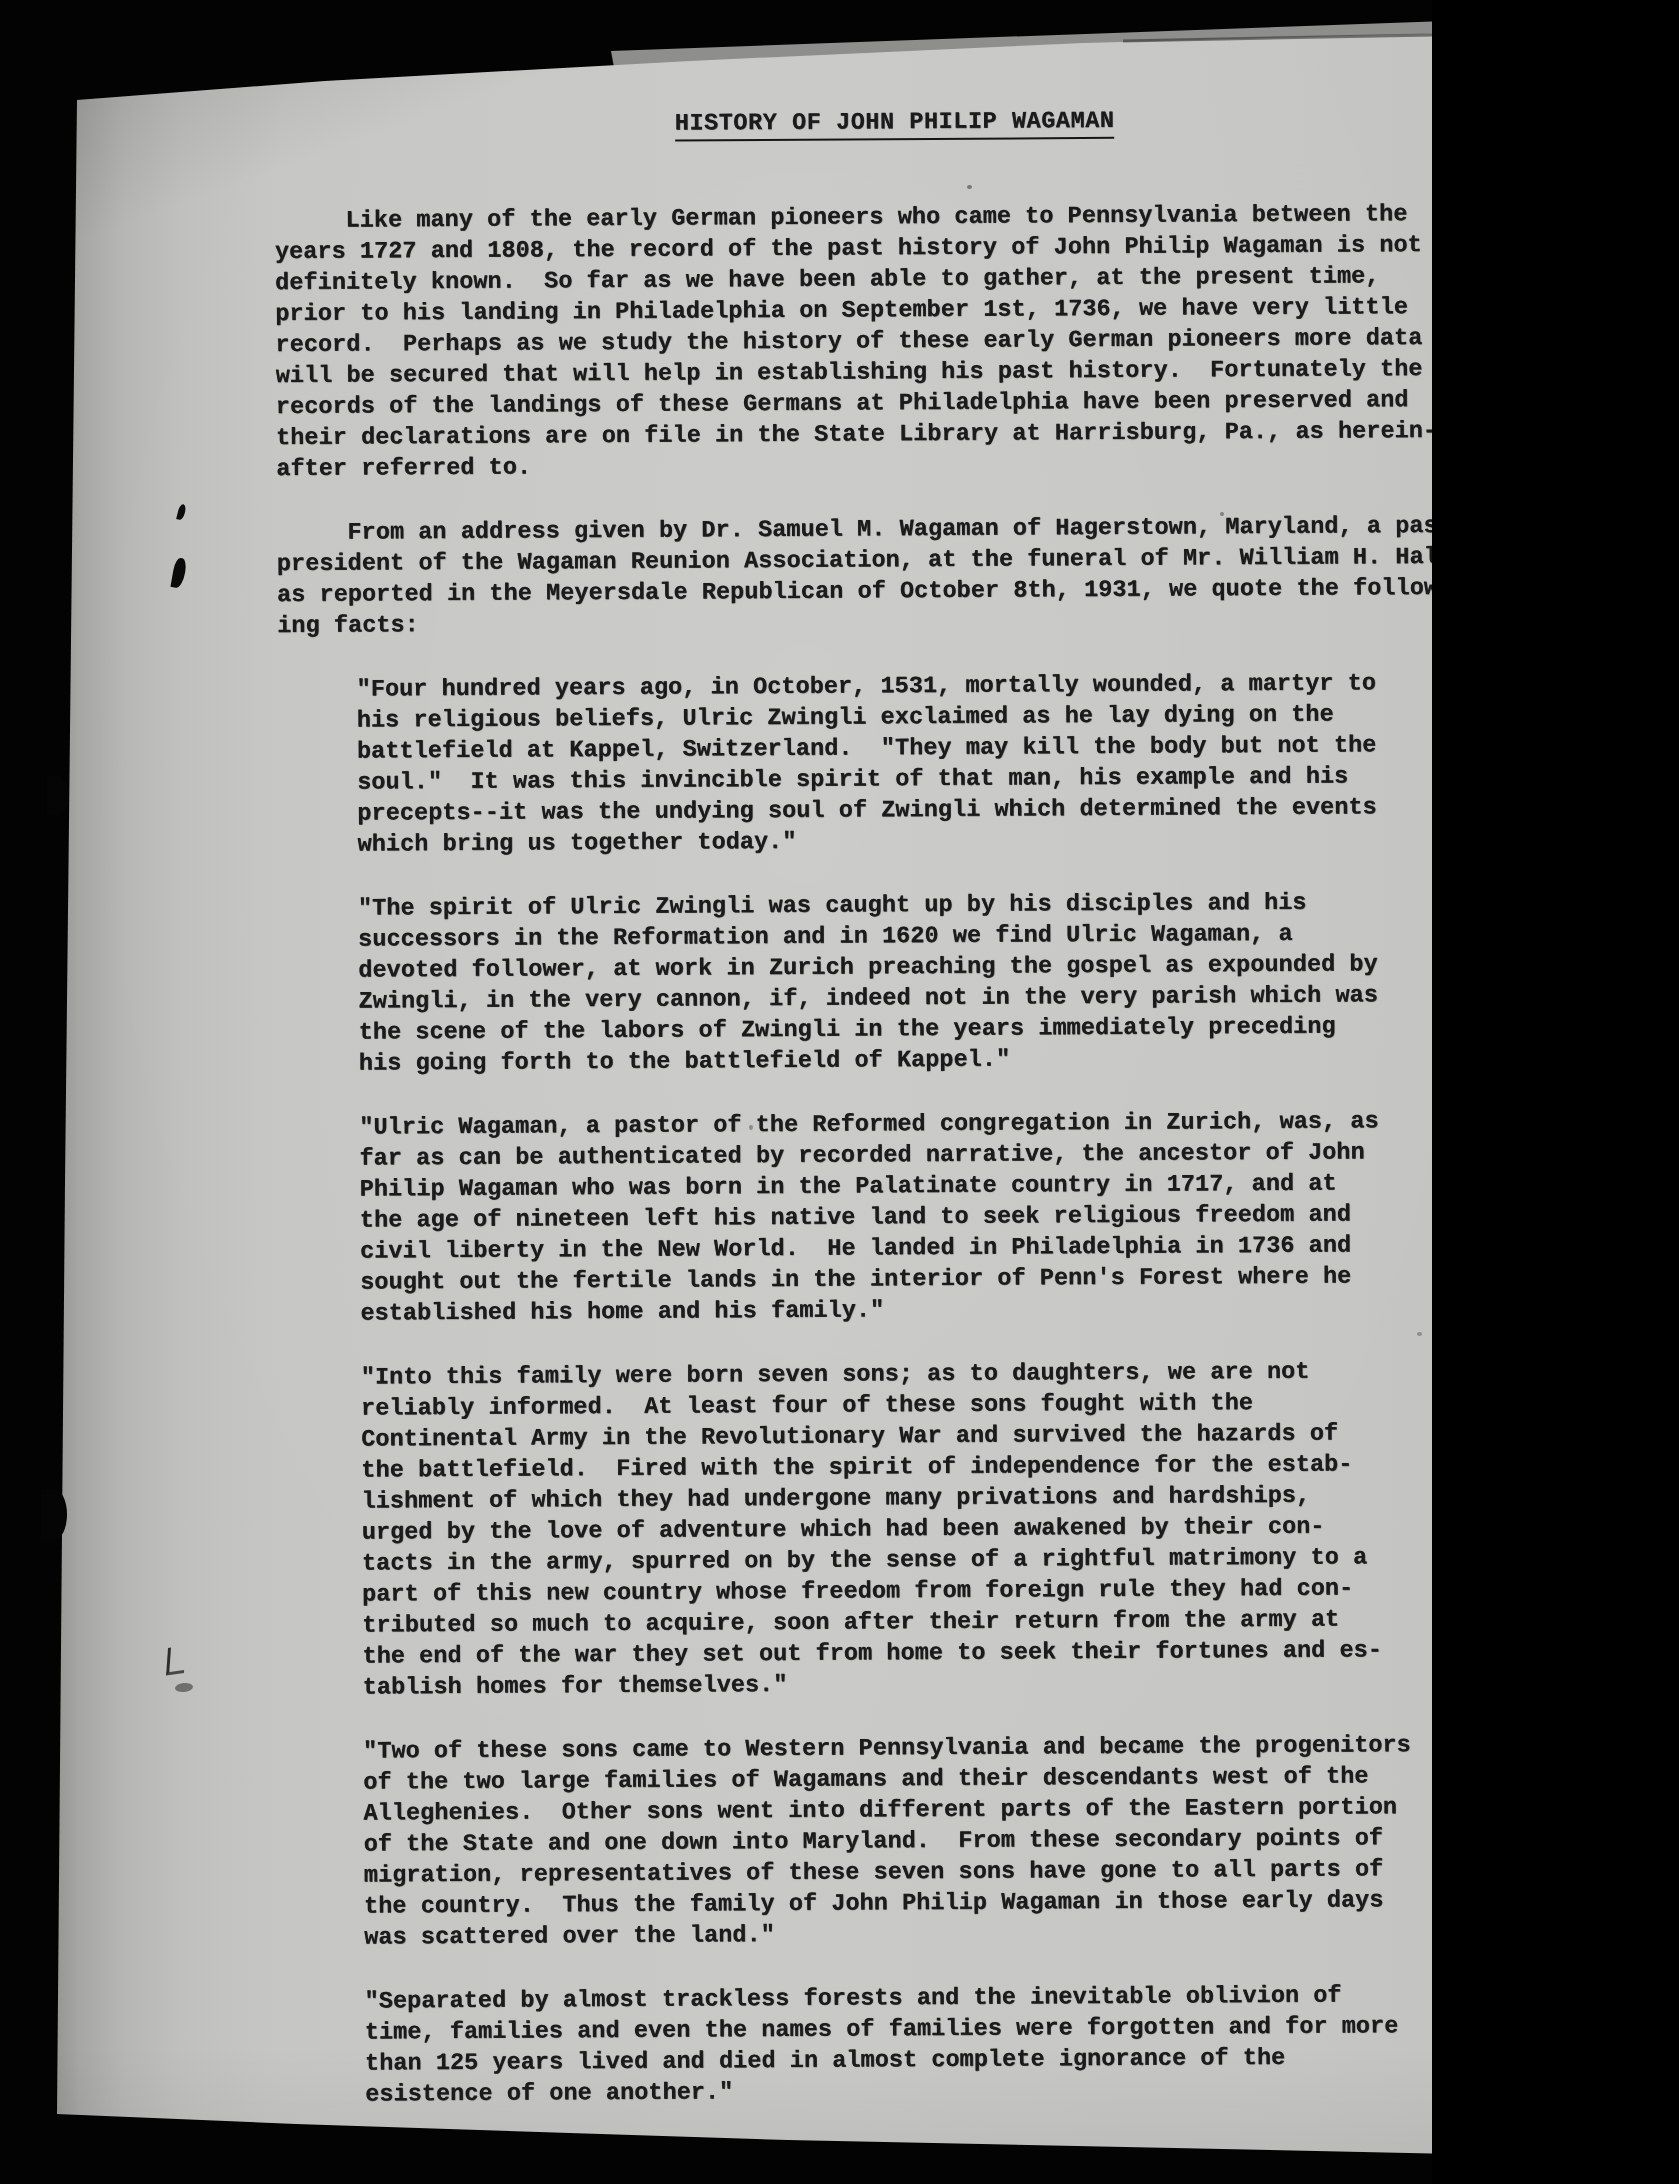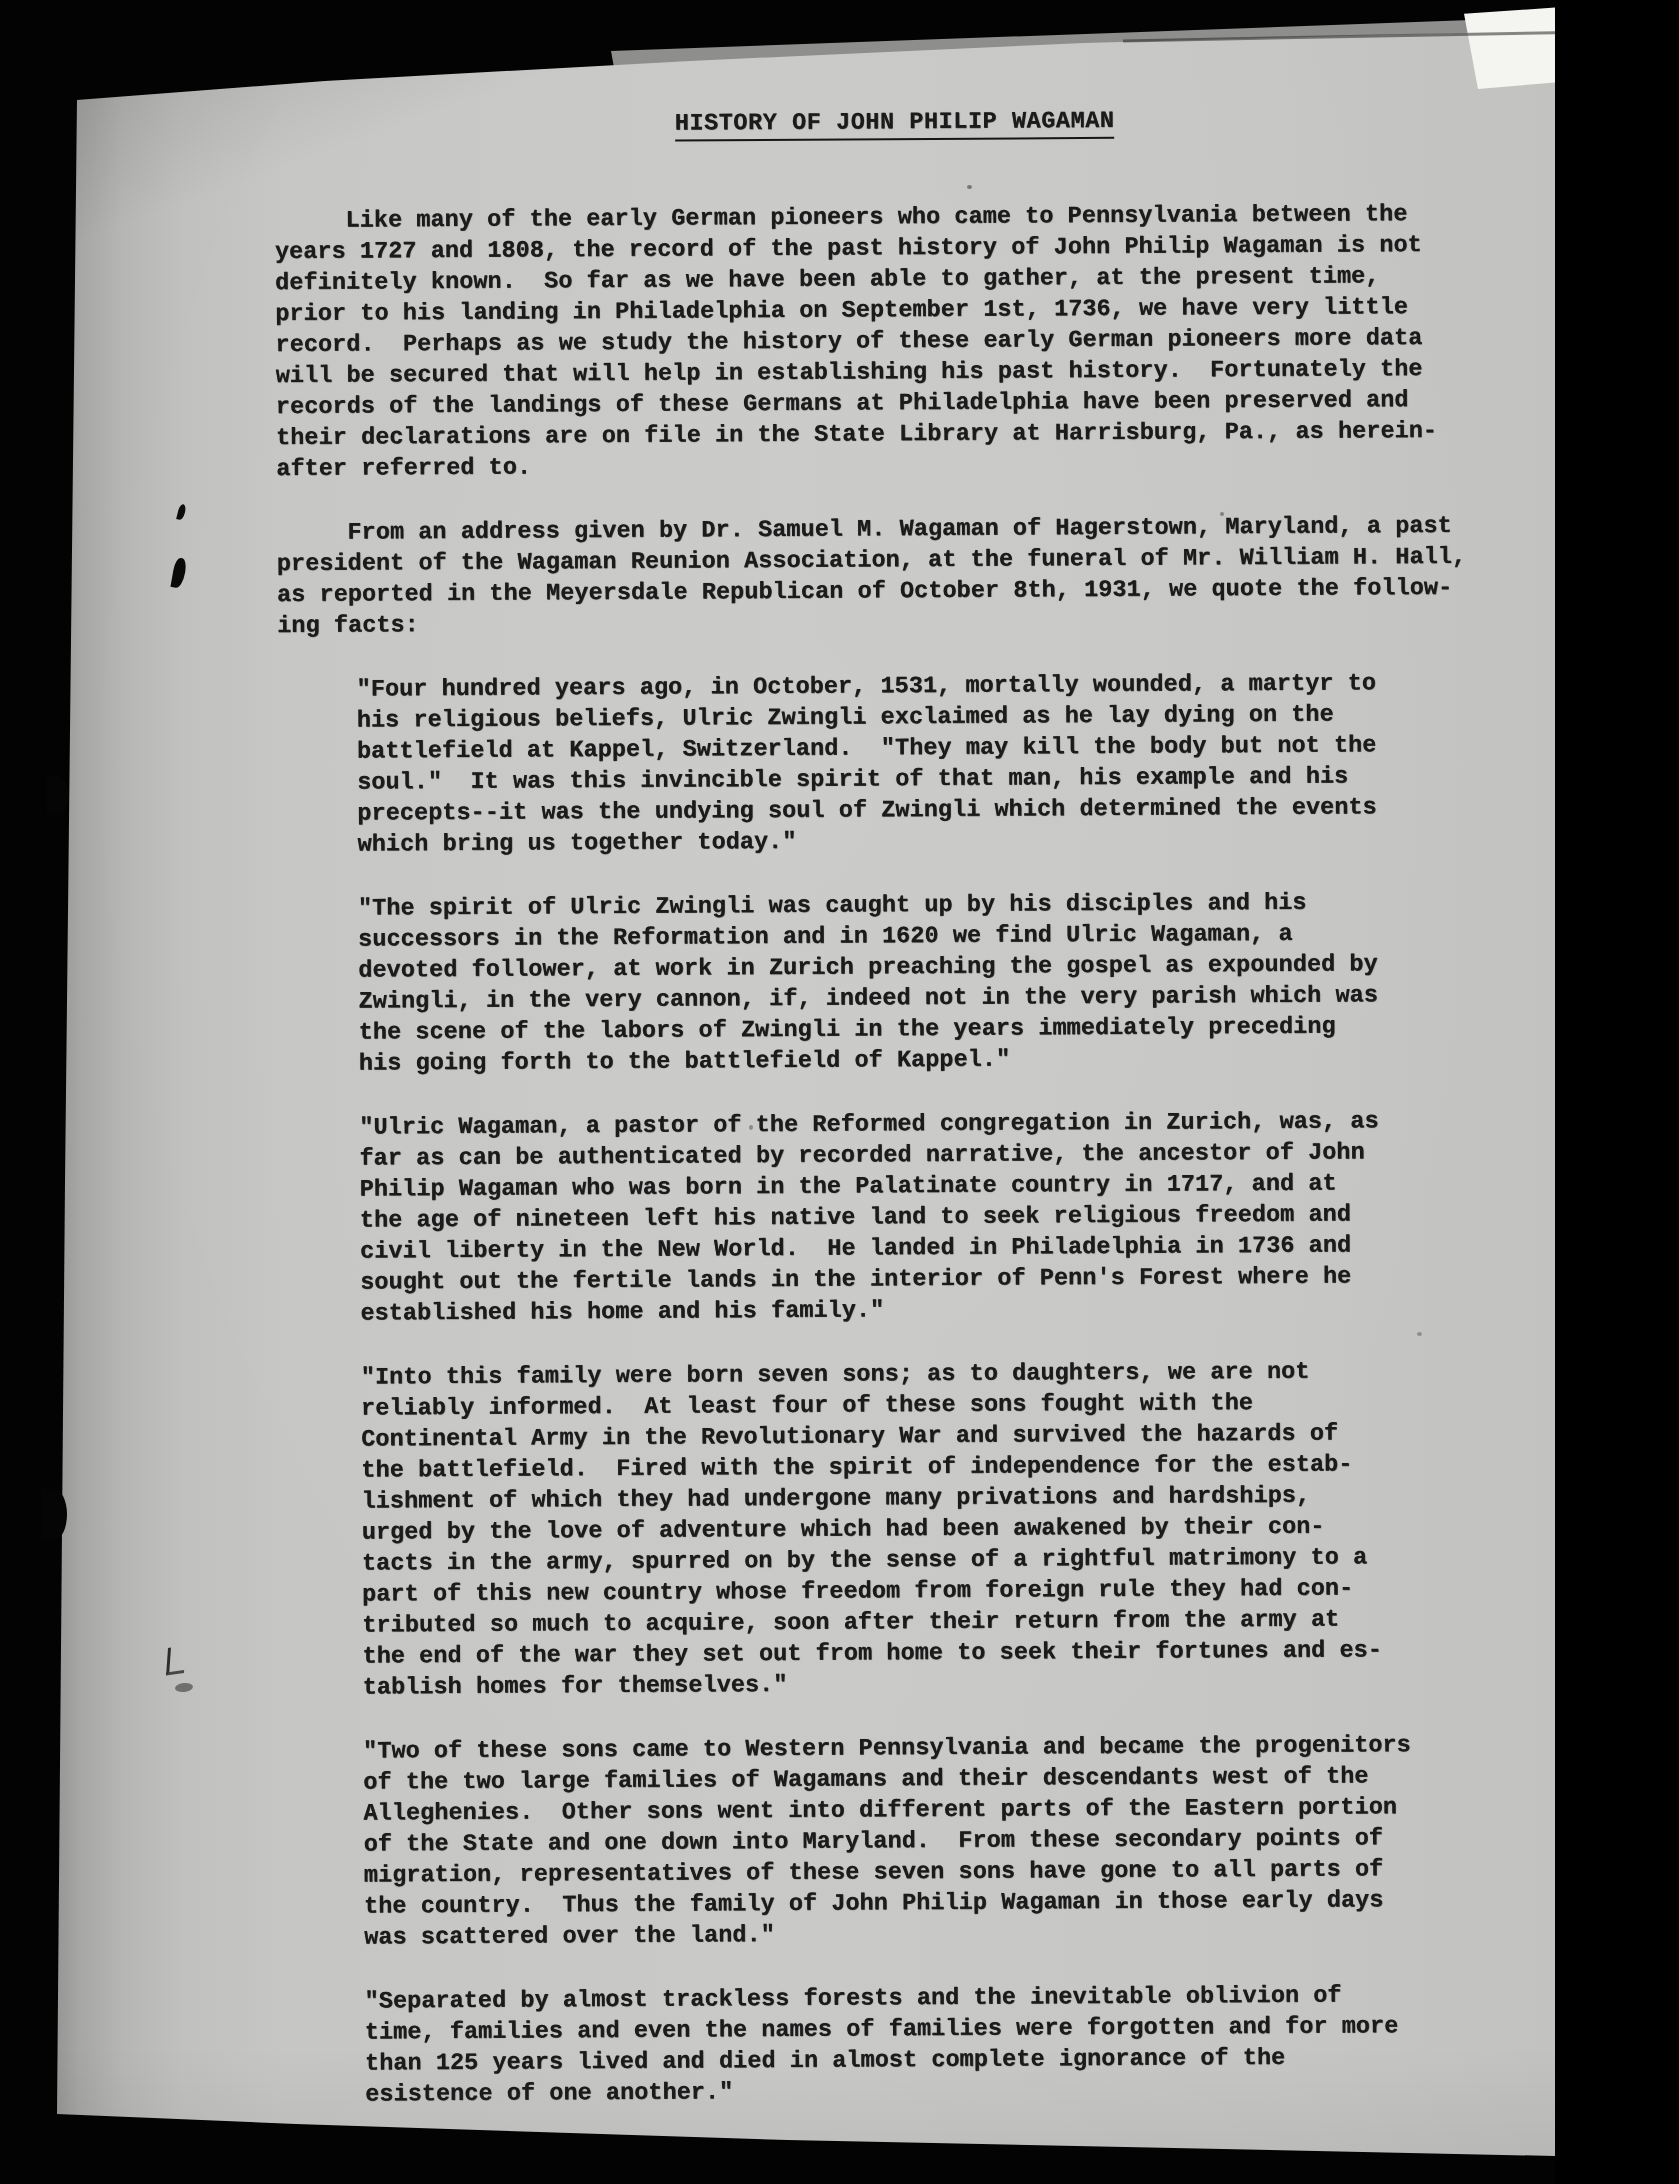--- a/index.html
+++ b/index.html
@@ -2,21 +2,21 @@
 <html><head>
 <meta charset="utf-8">
 <style>
   html, body {
     margin: 0;
     padding: 0;
     background: #000;
   }
   #scan-root {
     position: relative;
-    width: 1555px;
+    width: 1432px;
     height: 2185px;
     background: #030303;
     overflow: hidden;
     font-family: "Liberation Mono", "DejaVu Sans Mono", monospace;
   }
   
   .under-page-strip {
     position: absolute;
     left: 0; top: 0; width: 1680px; height: 2185px;
     background: #8e8e8c;

